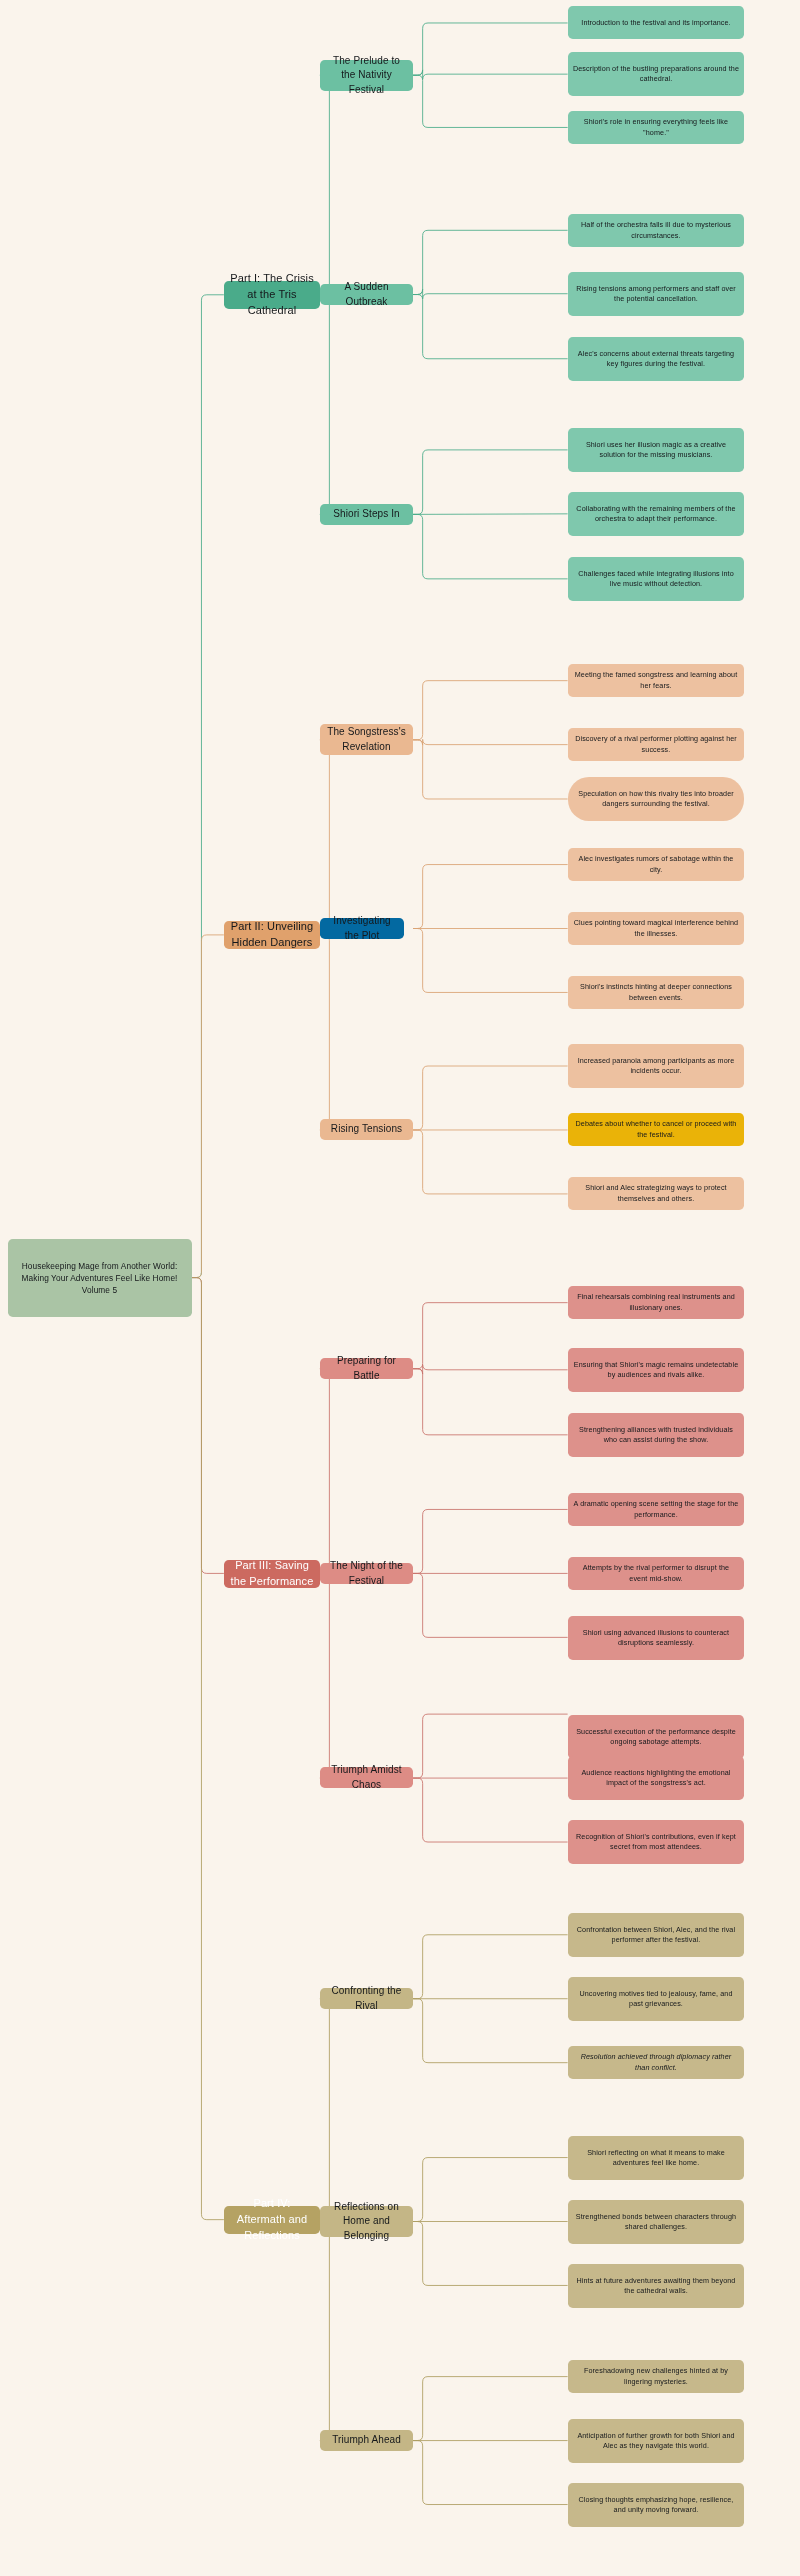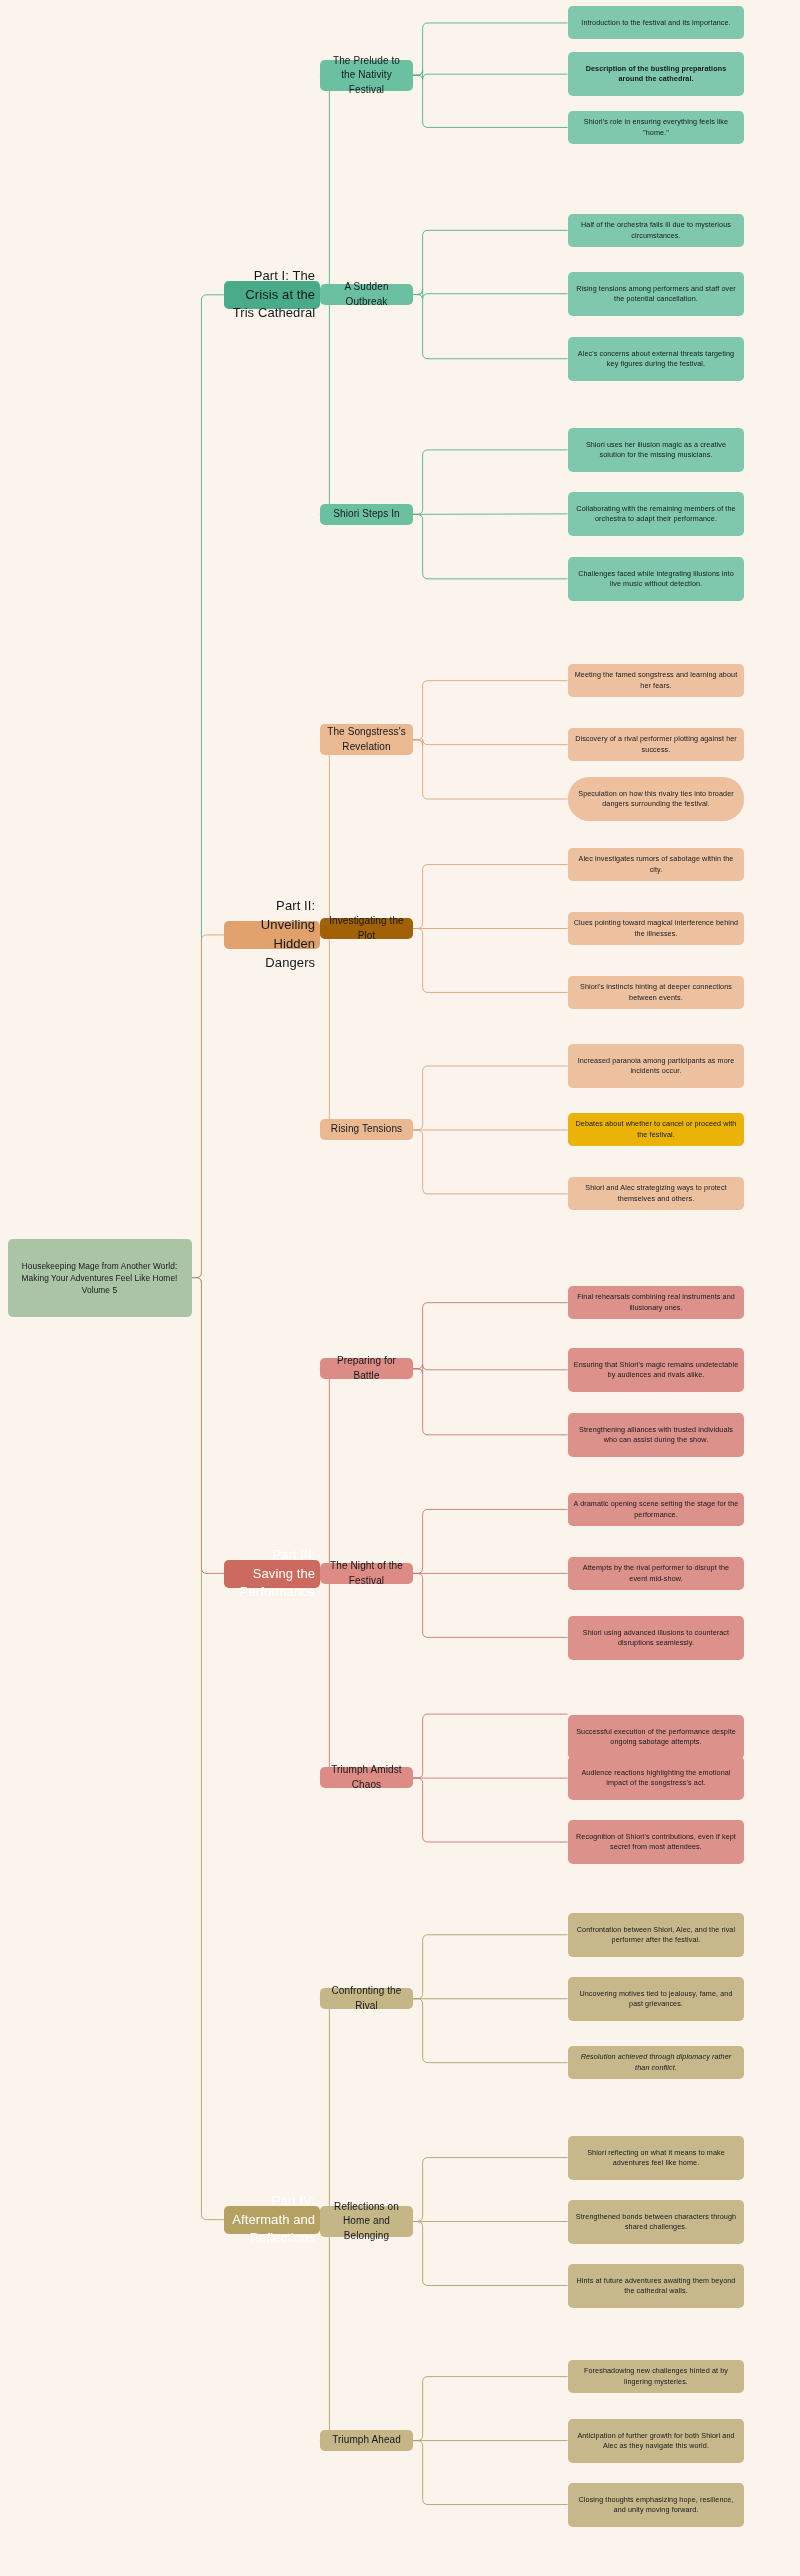--- a/index.html
+++ b/index.html
@@ -18,21 +18,21 @@
     text-align:center;
     border-radius:4.8px;
     color:#15181b;
     line-height:1.45;
     padding:3.2px 4.8px;
     letter-spacing:0.1px;
   }
   .root{
     font-size:8.3px;
   }
-  .lvl1{font-size:13px;text-align:right;}
+  .lvl1{font-size:11px;}
   .lvl2{font-size:10px;}
   .lvl3{font-size:7.2px;}
   .white-text{color:#ffffff;}
 </style>
 </head>
 <body>
 
 <div id="canvas">
   <svg class="links" id="link-layer" viewBox="0 0 1501 4833" width="800" height="2576">
       <path d="M 360 2397 L 368 2397 Q 378 2397 378 2387 L 378 563 Q 378 553 388 553 L 420 553" fill="none" stroke="#4aab8a" stroke-width="1.6"></path>
@@ -94,21 +94,21 @@
       </div>
       <div class="node lvl1" style="left: 224px; width: 96px; top: 281px; height: 28px; background: rgb(74, 171, 138);">
         <span>Part I: The Crisis at the Tris Cathedral</span>
       </div>
       <div class="node lvl2" style="left: 320px; width: 93px; top: 60px; height: 31px; background: rgb(108, 192, 162);">
         <span>The Prelude to the Nativity Festival</span>
       </div>
       <div class="node lvl3" style="left: 568px; width: 176px; top: 6.4px; height: 33px; background: rgb(127, 200, 173);">
         <span>Introduction to the festival and its importance.</span>
       </div>
-      <div class="node lvl3" style="left: 568px; width: 176px; top: 52px; height: 44px; background: rgb(127, 200, 173); font-weight: bold;">
+      <div class="node lvl3" style="left: 568px; width: 176px; top: 52px; height: 44px; background: rgb(127, 200, 173);">
         <span>Description of the bustling preparations around the cathedral.</span>
       </div>
       <div class="node lvl3" style="left: 568px; width: 176px; top: 111px; height: 33px; background: rgb(127, 200, 173);">
         <span>Shiori's role in ensuring everything feels like "home."</span>
       </div>
       <div class="node lvl2" style="left: 320px; width: 93px; top: 284px; height: 21.3px; background: rgb(108, 192, 162);">
         <span>A Sudden Outbreak</span>
       </div>
       <div class="node lvl3" style="left: 568px; width: 176px; top: 214px; height: 33px; background: rgb(127, 200, 173);">
         <span>Half of the orchestra falls ill due to mysterious circumstances.</span>
@@ -139,21 +139,21 @@
       </div>
       <div class="node lvl3" style="left: 568px; width: 176px; top: 664px; height: 33px; background: rgb(237, 193, 160);">
         <span>Meeting the famed songstress and learning about her fears.</span>
       </div>
       <div class="node lvl3" style="left: 568px; width: 176px; top: 728px; height: 33px; background: rgb(237, 193, 160);">
         <span>Discovery of a rival performer plotting against her success.</span>
       </div>
       <div class="node lvl3" style="left: 568px; width: 176px; top: 777px; height: 44px; background: rgb(237, 193, 160); border-radius: 21px;">
         <span>Speculation on how this rivalry ties into broader dangers surrounding the festival.</span>
       </div>
-      <div class="node lvl2" style="left: 320px; width: 93px; top: 918px; height: 21.3px; background: #a16207;">
+      <div class="node lvl2" style="left: 320px; width: 84px; top: 918px; height: 21.3px; background: #0369a1;">
         <span>Investigating the Plot</span>
       </div>
       <div class="node lvl3" style="left: 568px; width: 176px; top: 848px; height: 33px; background: rgb(237, 193, 160);">
         <span>Alec investigates rumors of sabotage within the city.</span>
       </div>
       <div class="node lvl3" style="left: 568px; width: 176px; top: 912px; height: 33px; background: rgb(237, 193, 160);">
         <span>Clues pointing toward magical interference behind the illnesses.</span>
       </div>
       <div class="node lvl3" style="left: 568px; width: 176px; top: 976px; height: 33px; background: rgb(237, 193, 160);">
         <span>Shiori's instincts hinting at deeper connections between events.</span>

